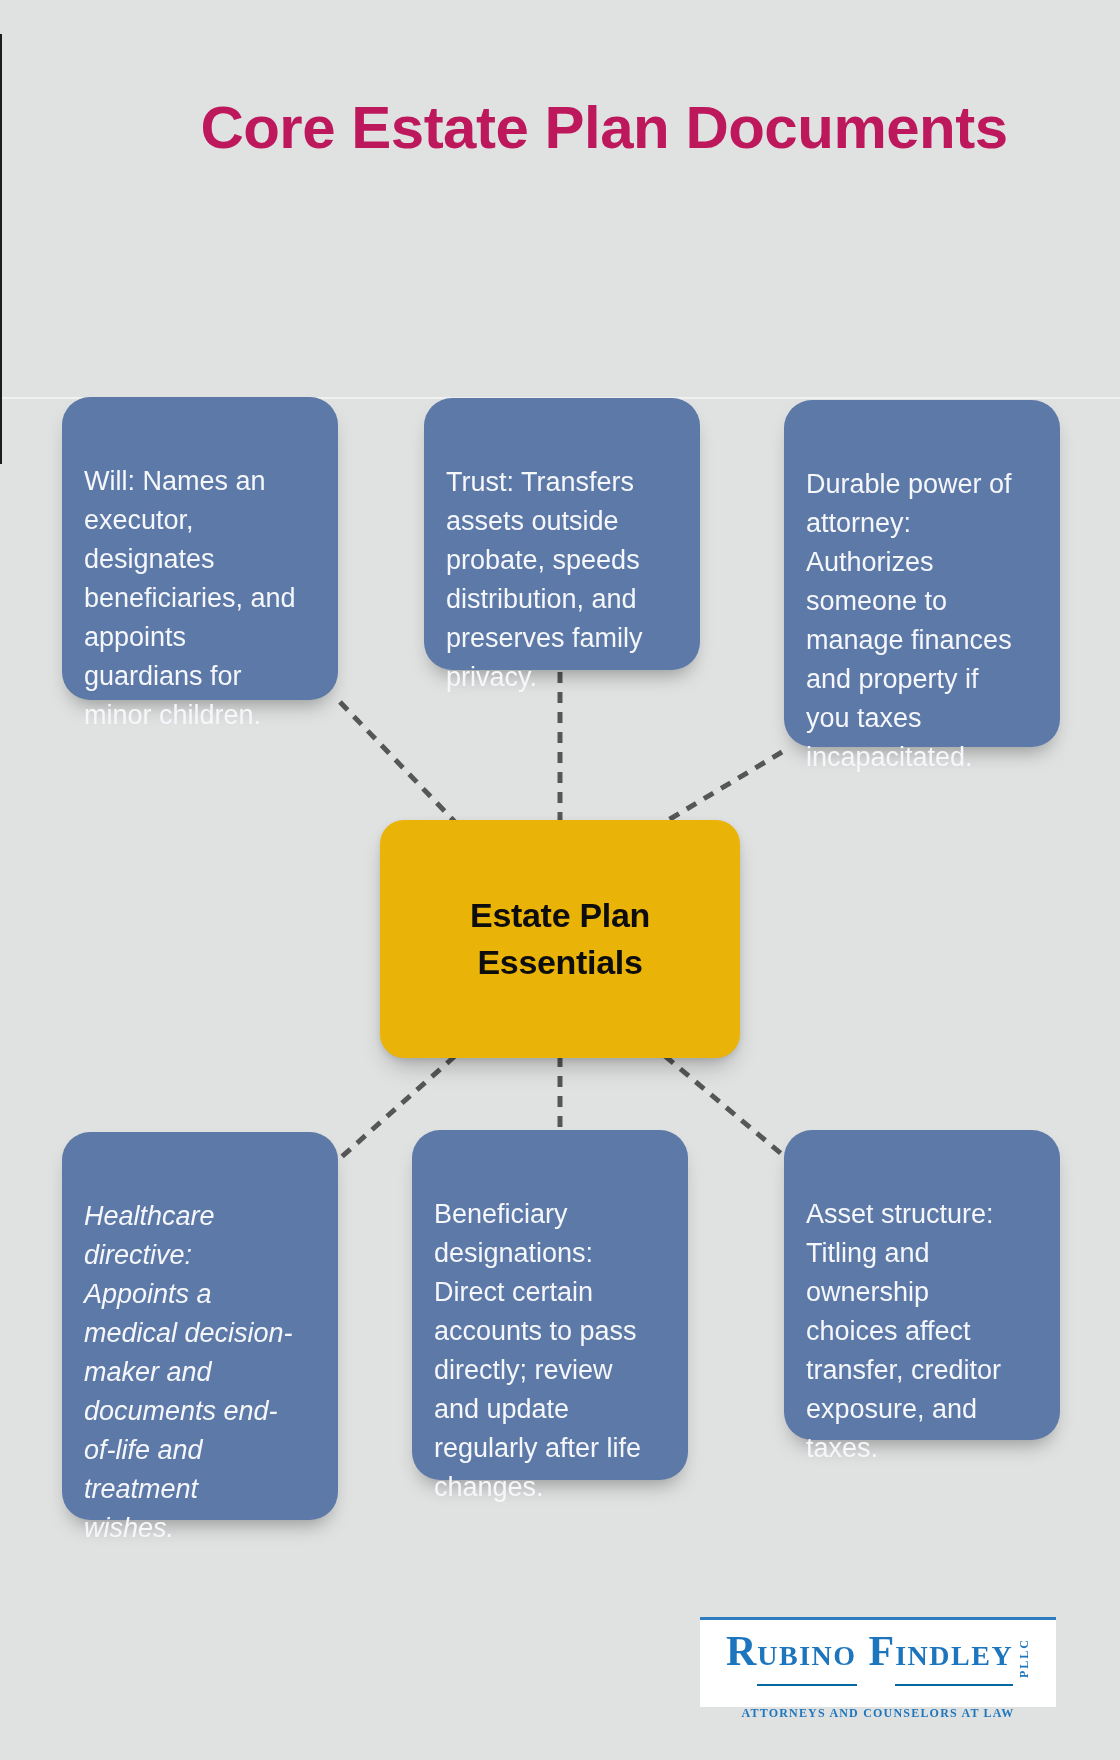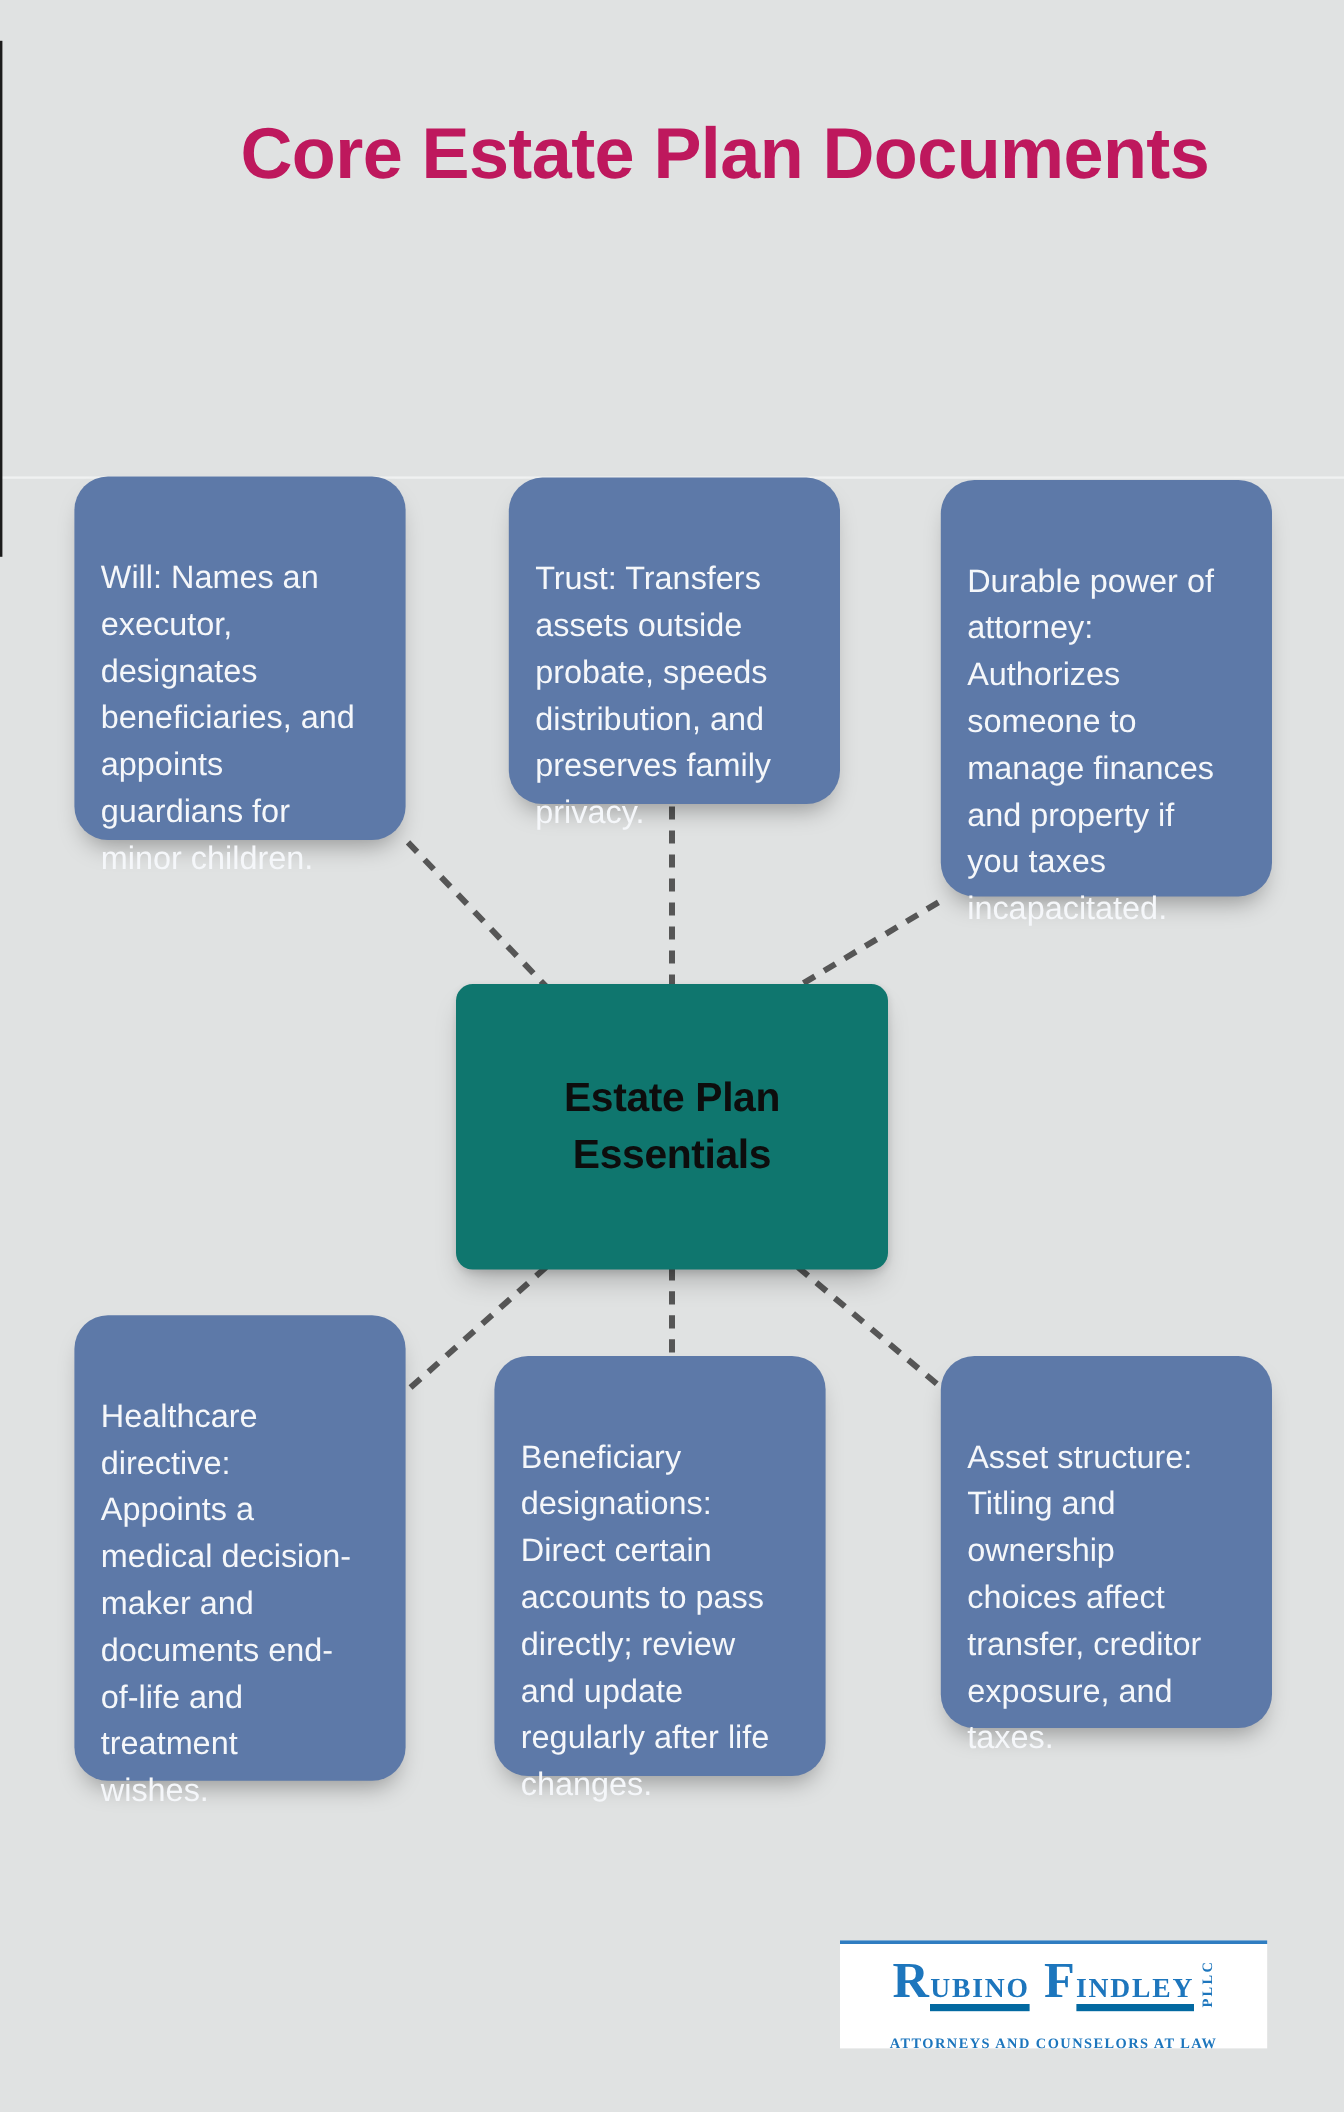--- a/index.html
+++ b/index.html
@@ -24,48 +24,48 @@
   svg.connectors line{stroke:#565656;stroke-width:5;stroke-dasharray:11 9;fill:none;}
   .node{
     position:absolute;width:276px;border-radius:28px;background:#5d79a8;
     color:#f5f7fa;box-sizing:border-box;padding:26px 20px 18px 22px;
     font-size:27px;line-height:39px;white-space:pre-line;
     box-shadow:0 12px 20px -8px rgba(0,0,0,0.35);
   }
   .node-will{left:62px;top:397px;height:303px;}
   .node-trust{left:424px;top:398px;height:272px;}
   .node-dpoa{left:784px;top:400px;height:347px;}
-  .node-healthcare{left:62px;top:1096px;height:388px;}
+  .node-healthcare{left:62px;top:1132px;height:388px;font-style:italic;}
   .node-beneficiary{left:412px;top:1130px;height:350px;}
   .node-asset{left:784px;top:1130px;height:310px;}
   .center-node{
     position:absolute;left:380px;top:820px;width:360px;height:238px;
-    background:#0f766e;border-radius:14px;
+    background:#eab308;border-radius:24px;
     box-shadow:0 14px 24px -8px rgba(0,0,0,0.28),0 2px 6px rgba(0,0,0,0.10);
     display:flex;align-items:center;justify-content:center;
   }
   .center-label{
     text-align:center;color:#0d0d0d;font-weight:bold;
     font-size:34px;line-height:47px;white-space:pre-line;letter-spacing:-0.3px;
   }
   .logo-box{
     position:absolute;left:700px;top:1617px;width:356px;height:90px;
     background:#ffffff;border-top:3px solid #2f7dc1;box-sizing:border-box;
     font-family:"Liberation Serif",serif;color:#1d76bd;
     display:flex;flex-direction:column;align-items:center;
   }
   .logo-rule-top{width:322px;height:3px;background:#1a1a1a;margin-top:9px;}
   .logo-name-row{
     display:flex;align-items:baseline;justify-content:center;
     margin-top:0;line-height:1.05;
   }
   .logo-initial{font-size:42px;font-weight:bold;letter-spacing:1px;}
   .logo-rest{
-    font-size:23px;font-weight:bold;letter-spacing:1.5px;
-    border-bottom:6px solid #0369a1;padding-bottom:1px;
+    font-size:28px;font-weight:bold;letter-spacing:1.5px;
+    border-bottom:2px solid #0369a1;padding-bottom:14px;
   }
   .logo-gap{display:inline-block;width:12px;}
   .logo-pllc{
     font-size:12px;font-weight:bold;letter-spacing:2px;
     writing-mode:vertical-rl;transform:rotate(180deg);
     margin-left:5px;align-self:center;line-height:1;
   }
   .logo-tagline{
     font-size:12px;font-weight:bold;letter-spacing:1.2px;margin-top:20px;
     white-space:nowrap;

